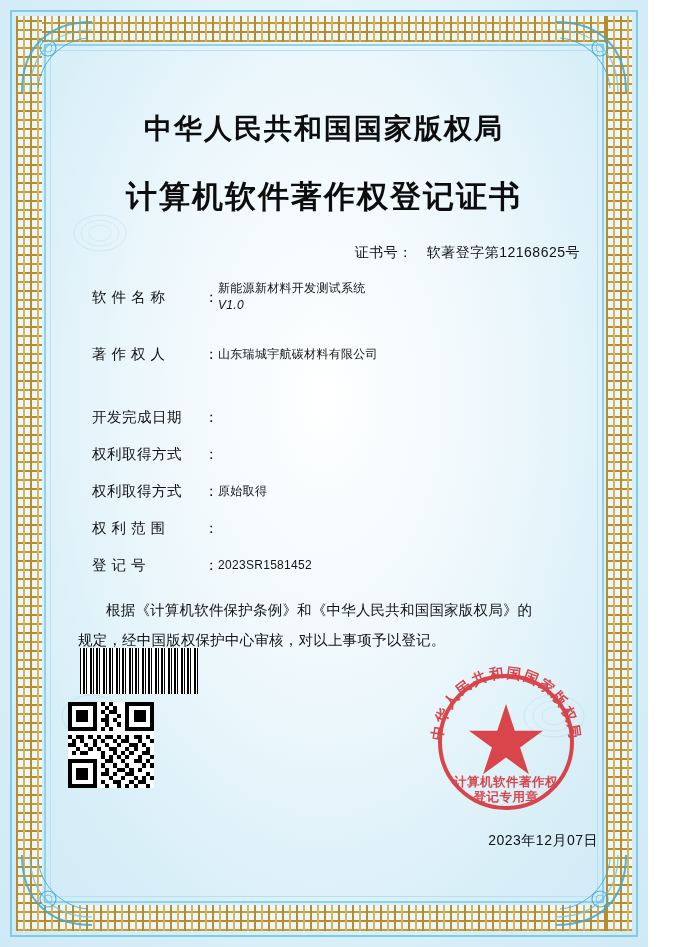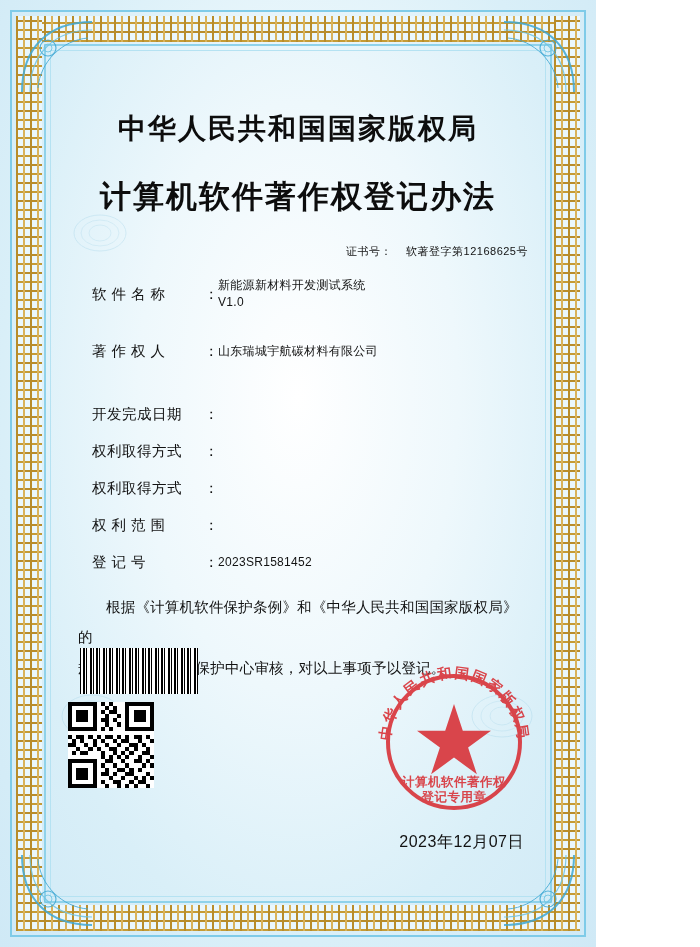--- a/index.html
+++ b/index.html
@@ -9,21 +9,21 @@
   }
   body {
     width: 700px;
     height: 947px;
     font-family: "Liberation Sans", sans-serif;
     overflow: hidden;
   }
 
   .certificate {
     position: relative;
-    width: 596px;
+    width: 648px;
     height: 947px;
     background:
       radial-gradient(ellipse at 50% 42%, #ffffff 0%, #eef8fc 38%, #d9eff8 70%, #cfe9f6 100%);
     box-sizing: border-box;
     overflow: hidden;
   }
 
   
   .frame-outer {
     position: absolute;
@@ -105,21 +105,21 @@
     font-family: "Liberation Serif", serif;
     font-size: 31px;
     font-weight: bold;
     letter-spacing: 2px;
     margin-top: 28px;
     color: #0d0d0d;
   }
 
   .cert-no {
     text-align: right;
-    font-size: 11px;
+    font-size: 14px;
     margin-top: 26px;
     padding-right: 8px;
     letter-spacing: 0.5px;
     font-family: "Liberation Sans", sans-serif;
   }
   .cert-no .label { margin-right: 14px; }
 
   .fields {
     margin-top: 18px;
     padding-left: 32px;
@@ -143,20 +143,21 @@
   }
   .field-value {
     flex: 1 1 auto;
     font-size: 12px;
     line-height: 1.45;
     letter-spacing: 0.3px;
   }
   .field-value .second-line {
     display: block;
     font-family: "Liberation Sans", sans-serif;
+    font-style: italic;
   }
 
   .gap-lg { height: 26px; }
   .gap-md { height: 12px; }
 
   .statement {
     margin-top: 20px;
     padding-left: 18px;
     padding-right: 10px;
     font-size: 14.5px;
@@ -195,23 +196,23 @@
     position: absolute;
     right: 58px;
     top: 658px;
     width: 168px;
     height: 168px;
   }
   .seal svg { display: block; }
 
   .issue-date {
     position: absolute;
-    right: 72px;
+    right: 50px;
     top: 832px;
-    font-size: 16px;
+    font-size: 14px;
     letter-spacing: 0.5px;
     font-family: "Liberation Sans", sans-serif;
     color: #111;
   }
 </style>
 </head>
 <body>
 
 <div class="certificate">
 
@@ -278,21 +279,21 @@
     <svg width="64" height="52" viewBox="0 0 64 52">
       <ellipse cx="32" cy="26" rx="30" ry="21" fill="none" stroke="#79bedb" stroke-width="1"></ellipse>
       <ellipse cx="32" cy="26" rx="21" ry="15" fill="none" stroke="#79bedb" stroke-width="0.8"></ellipse>
       <ellipse cx="32" cy="26" rx="12" ry="9" fill="none" stroke="#79bedb" stroke-width="0.8"></ellipse>
     </svg>
   </div>
 
   <div class="content">
 
     <div class="title-main">中华人民共和国国家版权局</div>
-    <div class="title-sub">计算机软件著作权登记办法</div>
+    <div class="title-sub">计算机软件著作权登记证书</div>
 
     <div class="cert-no">
       <span class="label">证书号：</span><span>软著登字第12168625号</span>
     </div>
 
     <div class="fields">
 
       <div class="field-row">
         <div class="field-label">软 件 名 称</div>
         <div class="field-colon">：</div>
@@ -318,20 +319,21 @@
       </div>
 
       <div class="field-row">
         <div class="field-label">权利取得方式</div>
         <div class="field-colon">：</div>
       </div>
 
       <div class="field-row">
         <div class="field-label">权利取得方式</div>
         <div class="field-colon">：</div>
+        <div class="field-value">原始取得</div>
       </div>
 
       <div class="field-row">
         <div class="field-label">权 利 范 围</div>
         <div class="field-colon">：</div>
       </div>
 
       <div class="field-row">
         <div class="field-label">登 记 号</div>
         <div class="field-colon">：</div>

